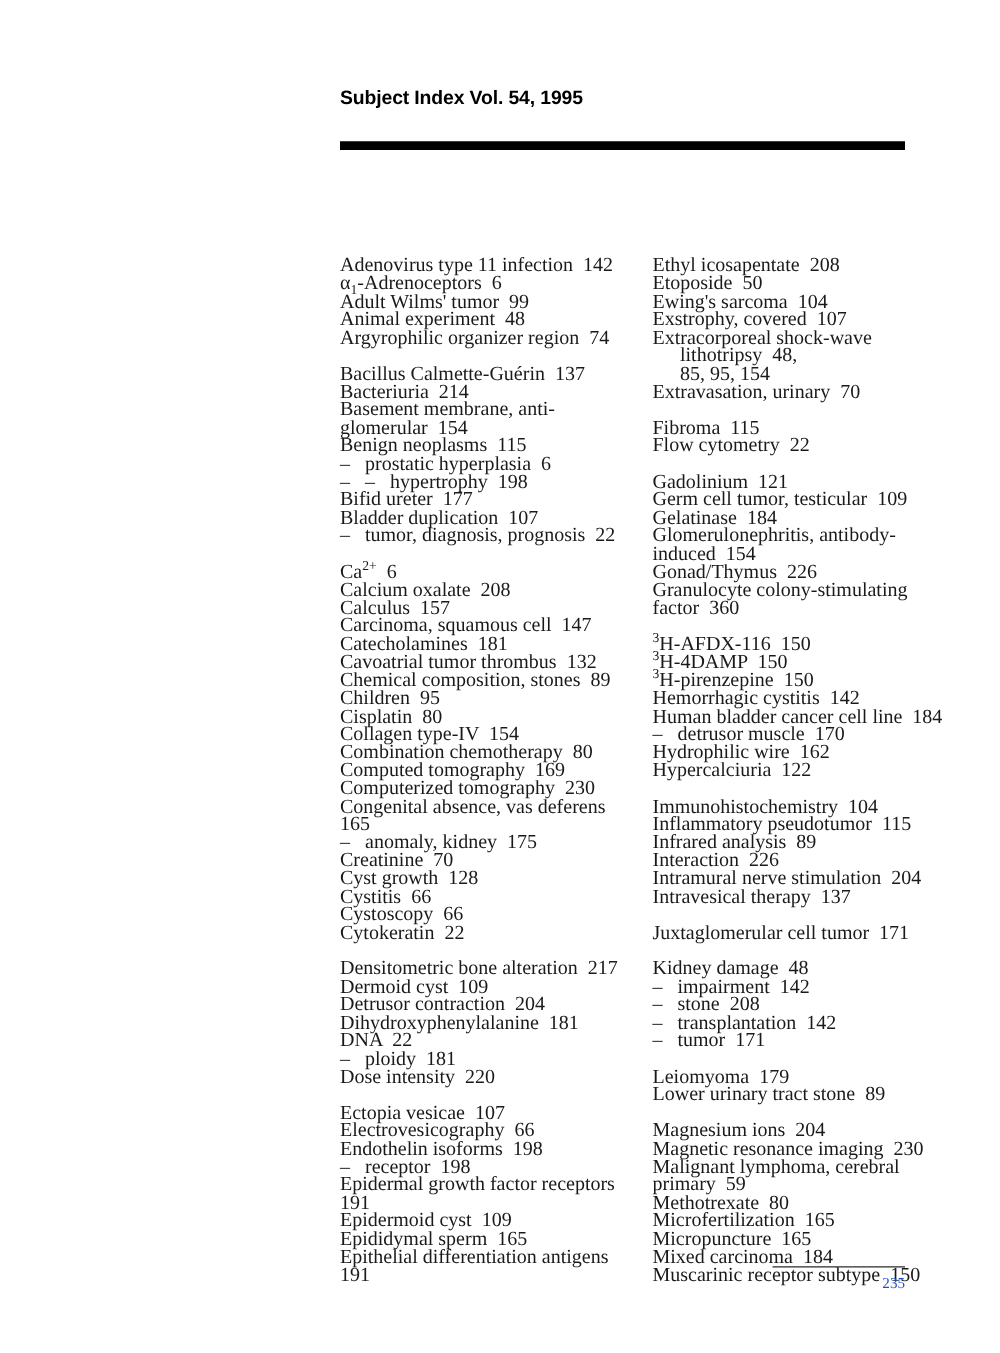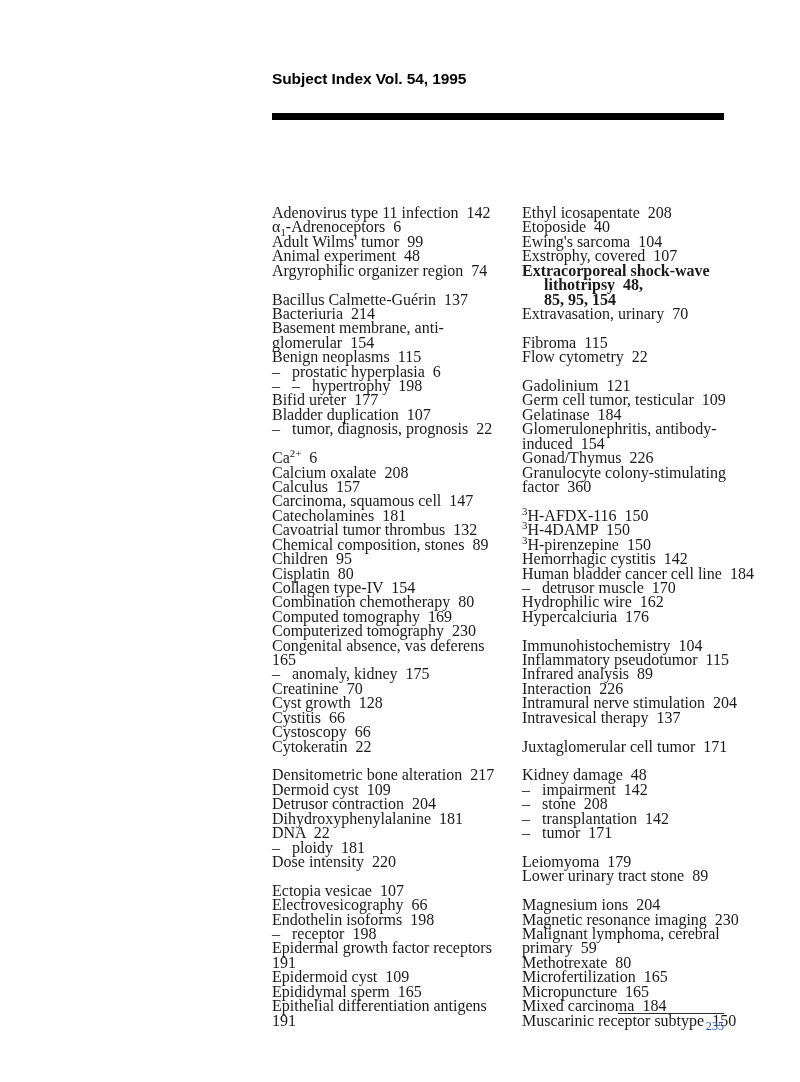--- a/index.html
+++ b/index.html
@@ -63,21 +63,20 @@
   .entry {
     white-space: pre-wrap;
     margin: 0;
     padding: 0;
     text-indent: 0;
   }
   
   .entry.wrap {
     padding-left: 22px;
     text-indent: -22px;
-    font-weight: bold;
   }
 
   .entry.sub1 { padding-left: 19px; text-indent: -19px; }
   .entry.sub2 { padding-left: 36px; text-indent: -36px; }
 
   .gap {
     height: 14.42px;
   }
 
   .entry sup { font-size: 0.68em; vertical-align: super; line-height: 0; }
@@ -162,21 +161,21 @@
         <div class="entry">Electrovesicography  66</div>
         <div class="entry">Endothelin isoforms  198</div>
         <div class="entry sub1">–   receptor  198</div>
         <div class="entry">Epidermal growth factor receptors  191</div>
         <div class="entry">Epidermoid cyst  109</div>
         <div class="entry">Epididymal sperm  165</div>
         <div class="entry">Epithelial differentiation antigens  191</div>
       </div>
     <div class="column column-right">
         <div class="entry">Ethyl icosapentate  208</div>
-        <div class="entry">Etoposide  40</div>
+        <div class="entry">Etoposide  50</div>
         <div class="entry">Ewing's sarcoma  104</div>
         <div class="entry">Exstrophy, covered  107</div>
         <div class="entry wrap">Extracorporeal shock-wave lithotripsy  48,
 85, 95, 154</div>
         <div class="entry">Extravasation, urinary  70</div>
         <div class="gap"></div>
         <div class="entry">Fibroma  115</div>
         <div class="entry">Flow cytometry  22</div>
         <div class="gap"></div>
         <div class="entry">Gadolinium  121</div>
@@ -186,21 +185,21 @@
         <div class="entry">Gonad/Thymus  226</div>
         <div class="entry">Granulocyte colony-stimulating factor  360</div>
         <div class="gap"></div>
         <div class="entry"><sup>3</sup>H-AFDX-116  150</div>
         <div class="entry"><sup>3</sup>H-4DAMP  150</div>
         <div class="entry"><sup>3</sup>H-pirenzepine  150</div>
         <div class="entry">Hemorrhagic cystitis  142</div>
         <div class="entry">Human bladder cancer cell line  184</div>
         <div class="entry sub1">–   detrusor muscle  170</div>
         <div class="entry">Hydrophilic wire  162</div>
-        <div class="entry">Hypercalciuria  176</div>
+        <div class="entry">Hypercalciuria  122</div>
         <div class="gap"></div>
         <div class="entry">Immunohistochemistry  104</div>
         <div class="entry">Inflammatory pseudotumor  115</div>
         <div class="entry">Infrared analysis  89</div>
         <div class="entry">Interaction  226</div>
         <div class="entry">Intramural nerve stimulation  204</div>
         <div class="entry">Intravesical therapy  137</div>
         <div class="gap"></div>
         <div class="entry">Juxtaglomerular cell tumor  171</div>
         <div class="gap"></div>

